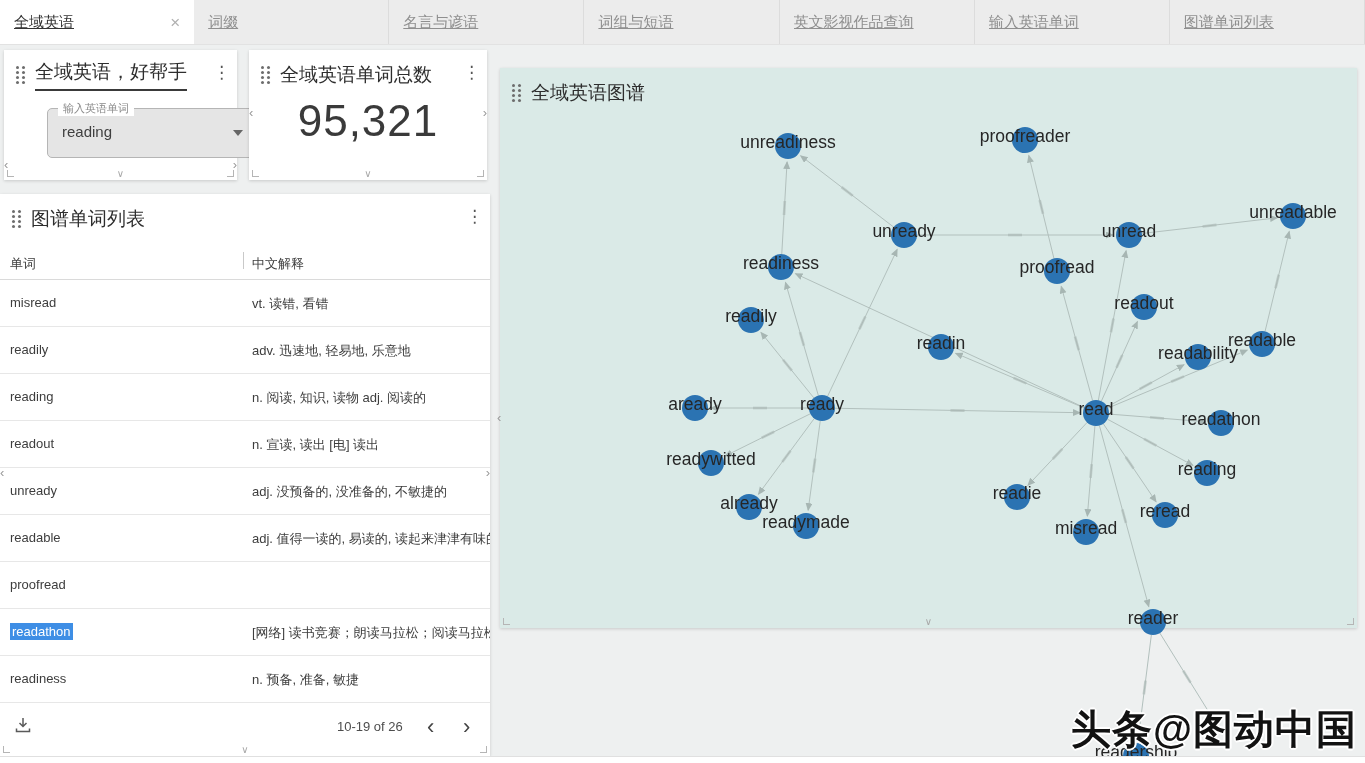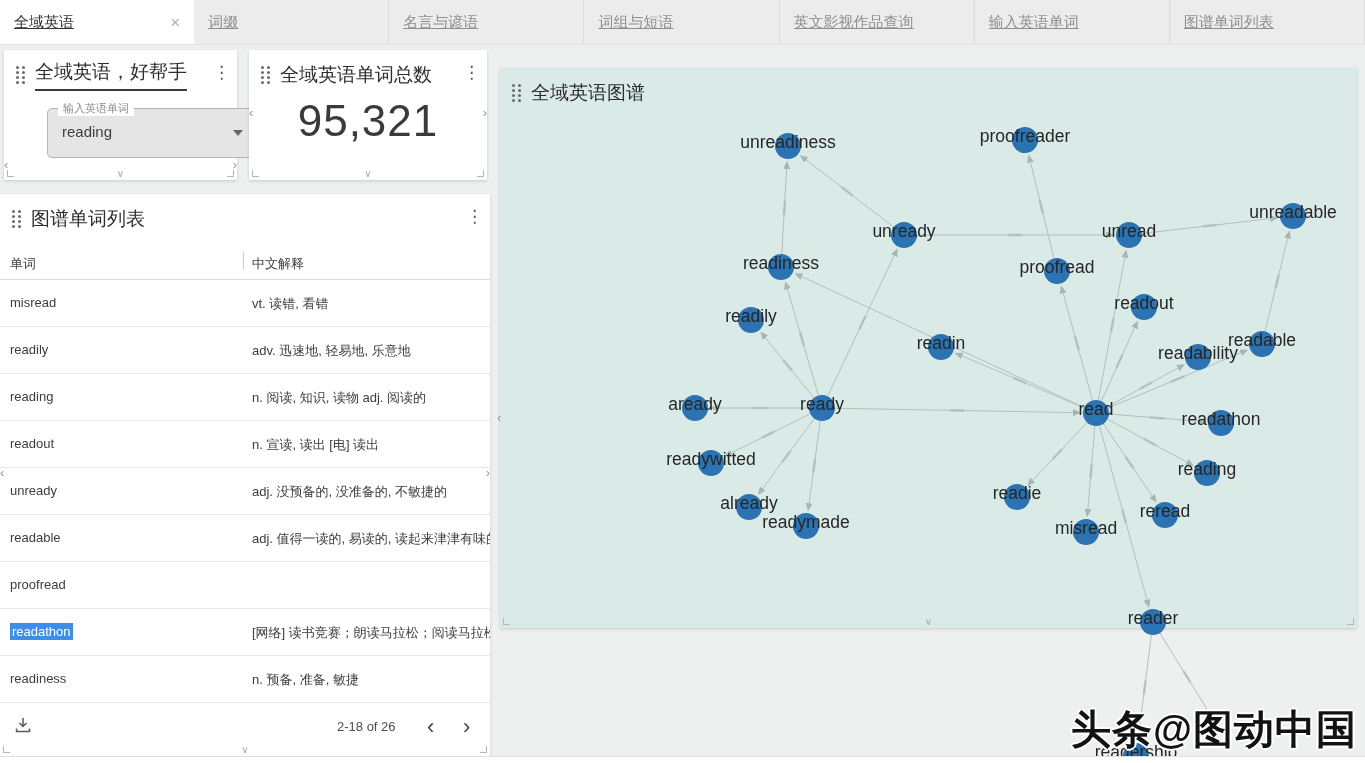--- a/index.html
+++ b/index.html
@@ -171,21 +171,21 @@
       <div class="trow">
         <span class="word">readiness</span>
         <span class="meaning">n. 预备, 准备, 敏捷</span>
       </div>
     </div>
 
   <div class="tbl-footer">
     <svg class="dl-icon" viewBox="0 0 18 18">
       <path d="M9 2 L9 10 M5.5 7 L9 10.5 L12.5 7 M2.5 12.5 L2.5 15.5 L15.5 15.5 L15.5 12.5" stroke="#5a5a5a" stroke-width="1.5" fill="none"></path>
     </svg>
-    <span class="pag-text">2-18 of 26</span>
+    <span class="pag-text">10-19 of 26</span>
     <span class="pag-prev">‹</span>
     <span class="pag-next">›</span>
   </div>
 
   <span class="chev" style="left:0;top:272px;">‹</span>
   <span class="chev" style="right:0;top:272px;">›</span>
   <span class="corner bl"></span>
   <span class="corner br"></span>
   <span class="vmark">∨</span>
 </div>

